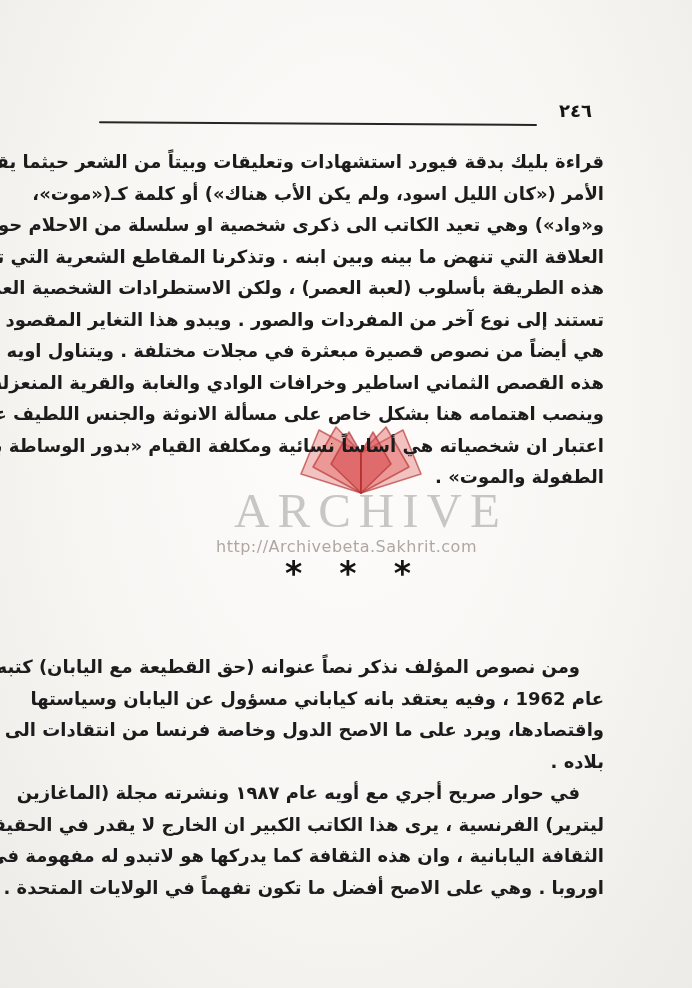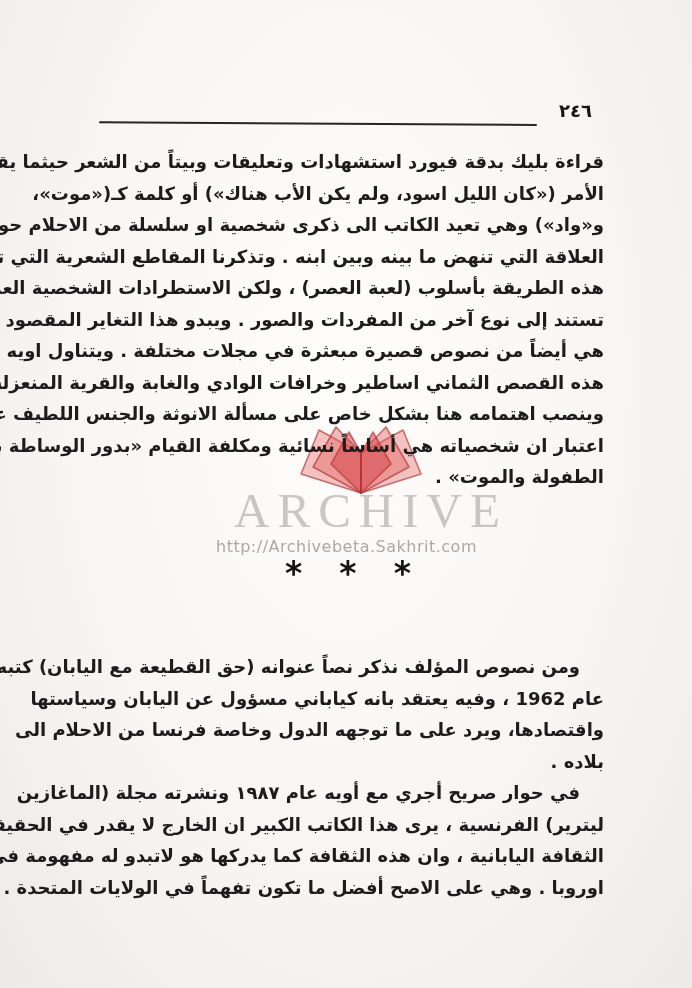--- a/index.html
+++ b/index.html
@@ -99,21 +99,21 @@
 
   <div class="separator">
     <span>*</span>
     <span>*</span>
     <span>*</span>
   </div>
 
   <div class="textblock" id="block2">
     <div class="line indent">ومن نصوص المؤلف نذكر نصاً عنوانه (حق القطيعة مع اليابان) كتبه</div>
     <div class="line">عام 1962 ، وفيه يعتقد بانه كياباني مسؤول عن اليابان وسياستها</div>
-    <div class="line">واقتصادها، ويرد على ما توجهه الدول وخاصة فرنسا من الاحلام الى</div>
+    <div class="line">واقتصادها، ويرد على ما الاصح الدول وخاصة فرنسا من انتقادات الى</div>
     <div class="line para-end">بلاده .</div>
 
     <div class="line indent">في حوار صريح أجري مع أويه عام ١٩٨٧ ونشرته مجلة (الماغازين</div>
     <div class="line">ليترير) الفرنسية ، يرى هذا الكاتب الكبير ان الخارج لا يقدر في الحقيقة</div>
     <div class="line">الثقافة اليابانية ، وان هذه الثقافة كما يدركها هو لاتبدو له مفهومة في</div>
     <div class="line">اوروبا . وهي على الاصح أفضل ما تكون تفهماً في الولايات المتحدة . ذلك</div>
   </div>
 
 </div>
 

